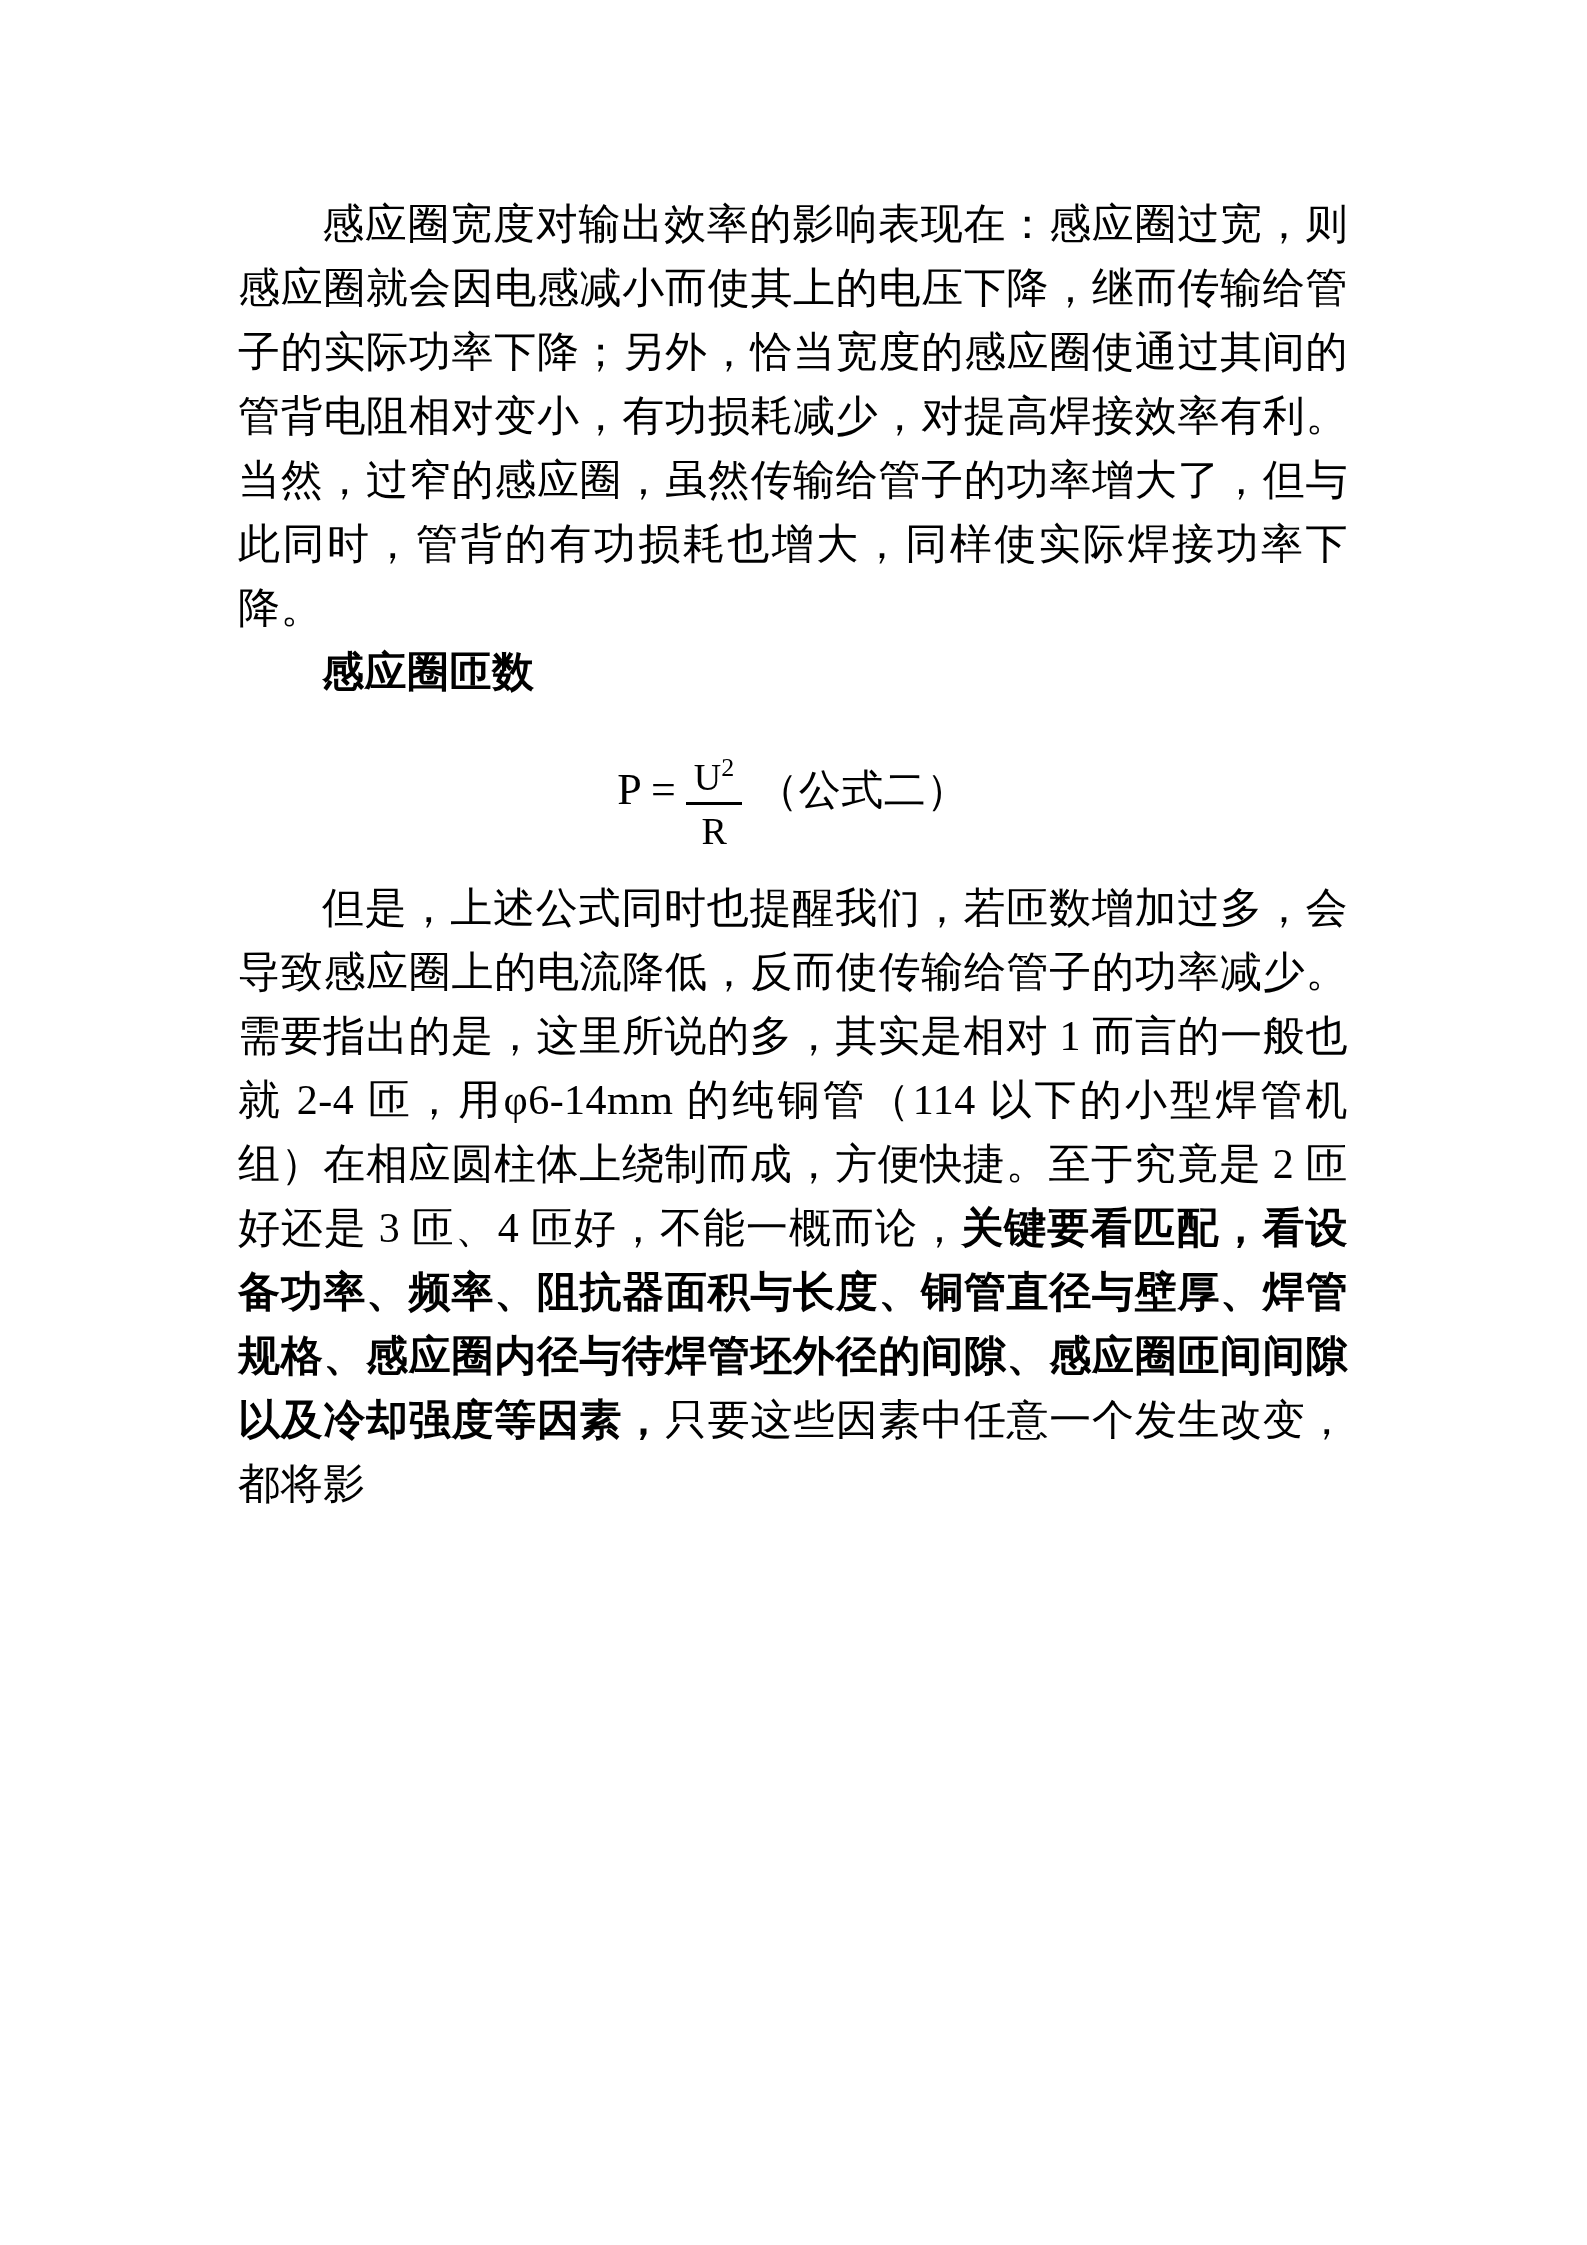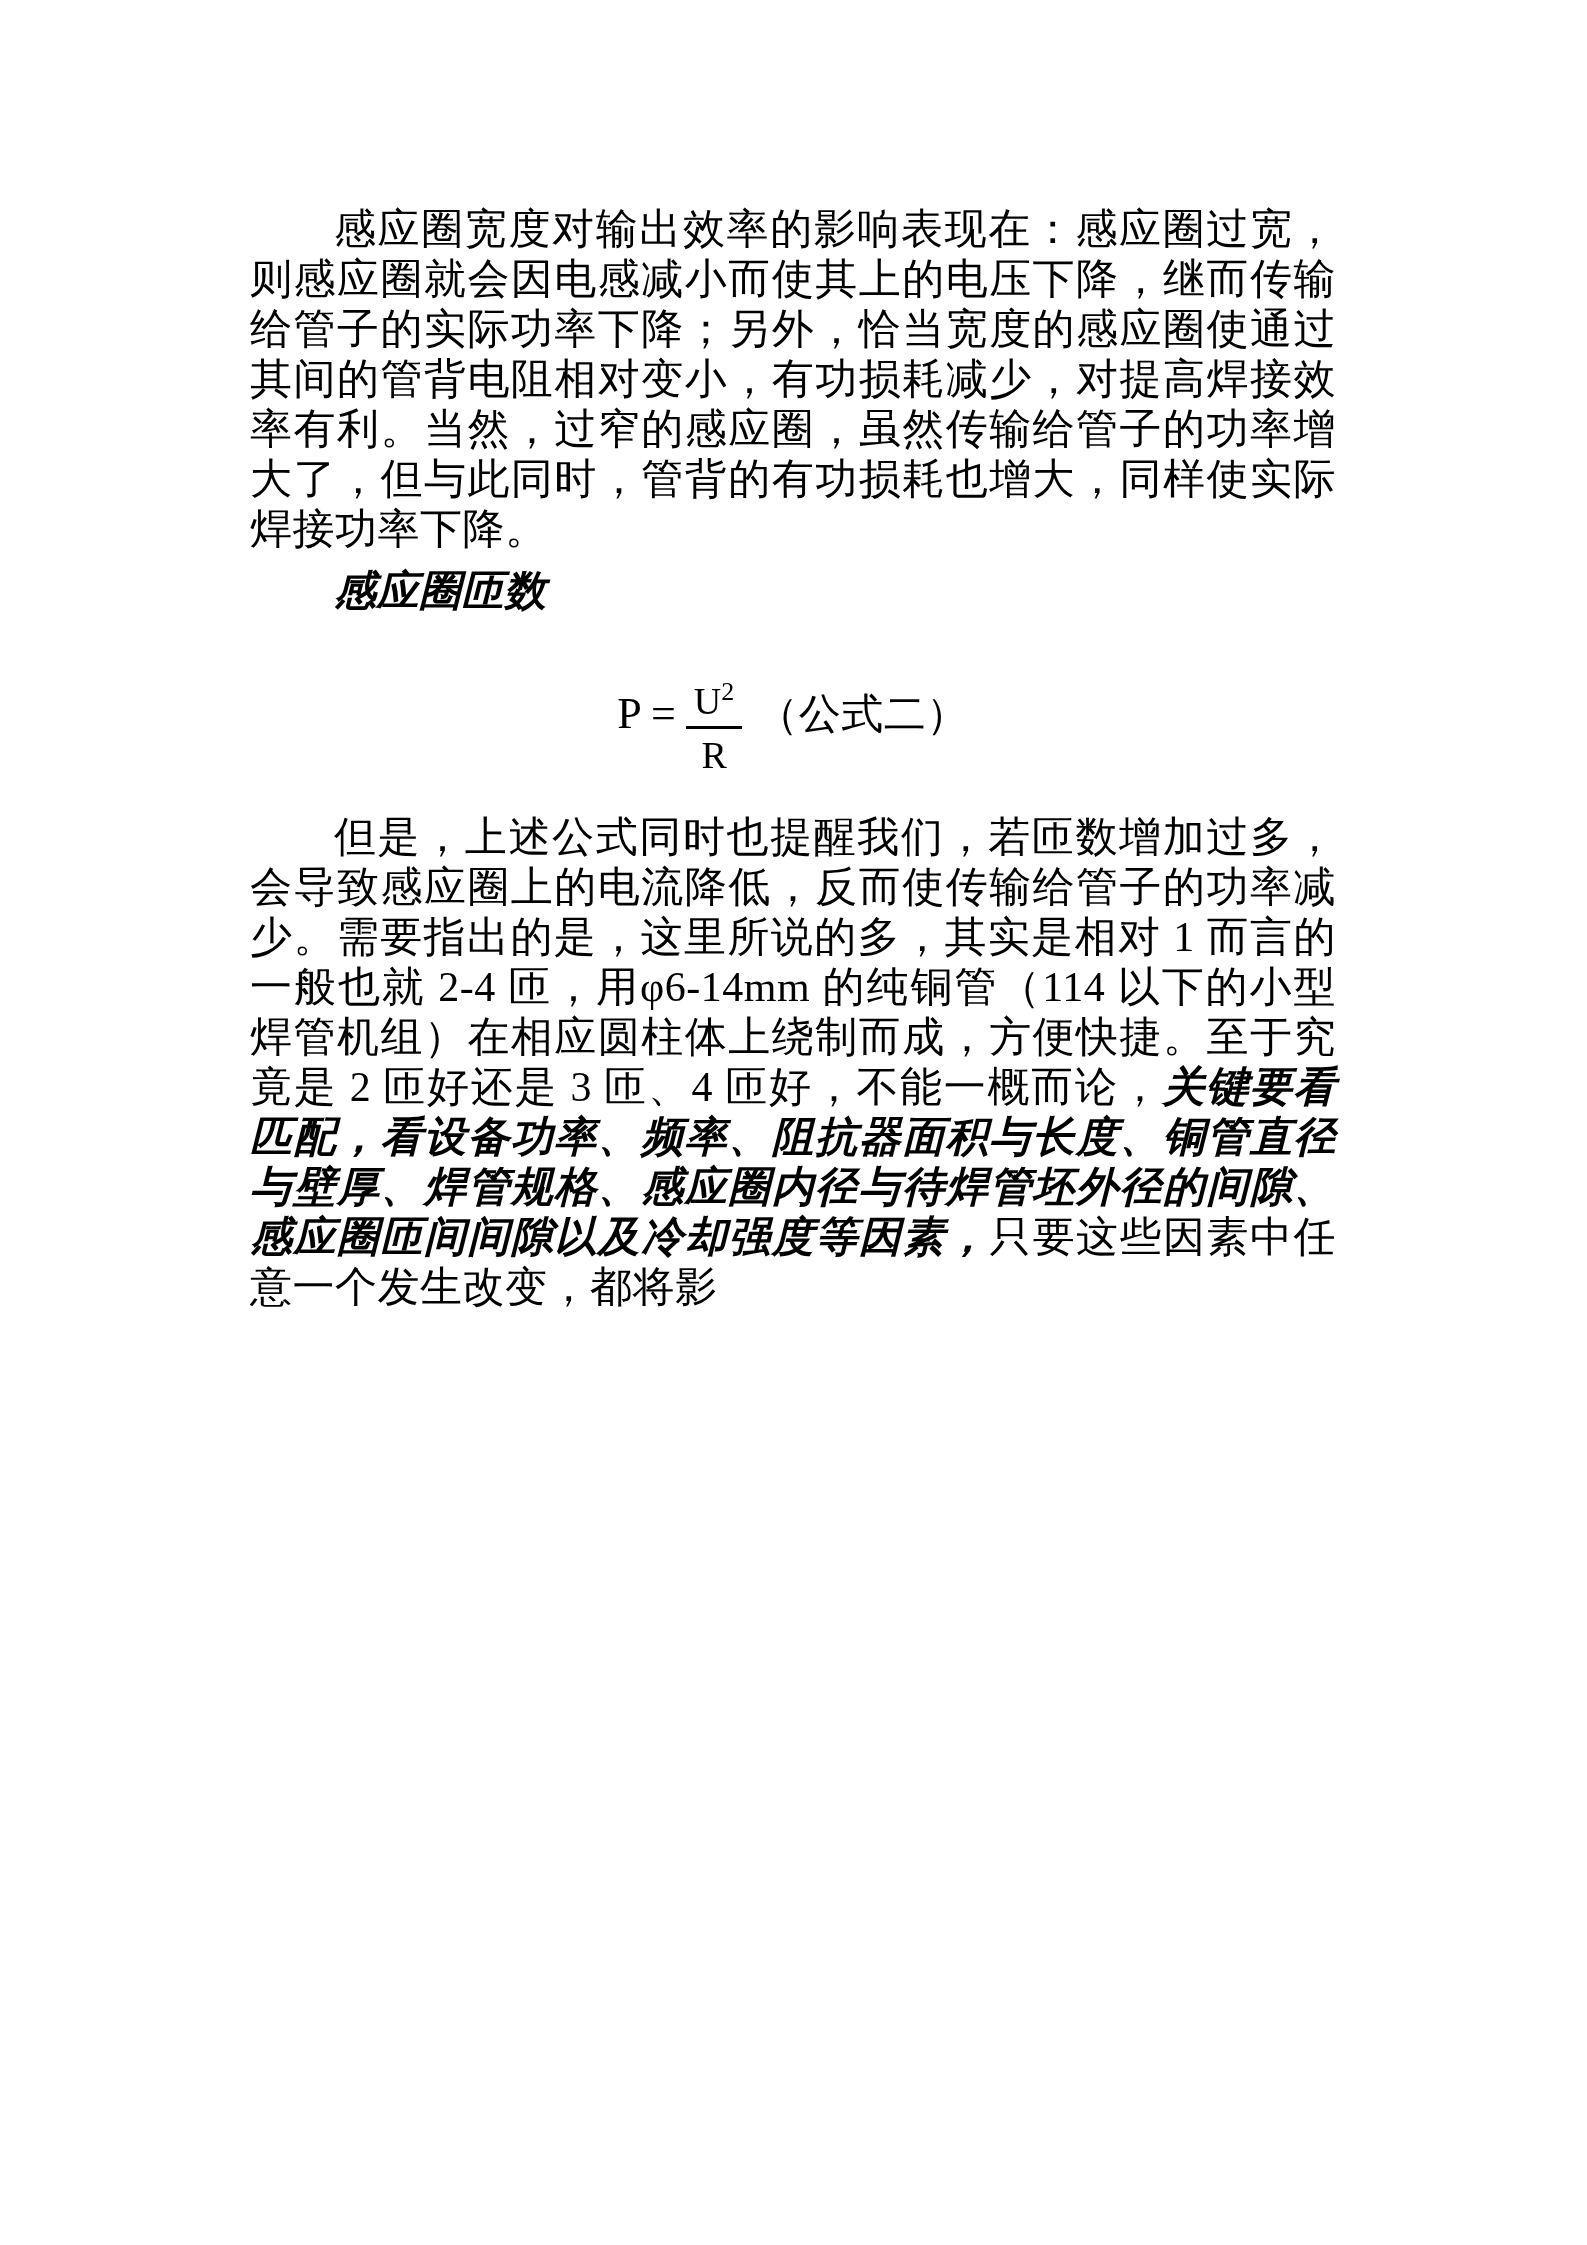--- a/index.html
+++ b/index.html
@@ -16,33 +16,32 @@
     font-family: "Liberation Serif", "DejaVu Serif", serif;
     color: #000000;
   }
   .content {
     position: absolute;
     left: 238px;
     top: 192px;
     width: 1110px;
   }
   .para {
-    margin: 12px;
+    margin: 0;
     font-size: 42px;
-    line-height: 50px;
+    line-height: 64px;
     text-align: justify;
     text-justify: inter-ideograph;
     letter-spacing: 0.5px;
   }
   .para.indent {
     text-indent: 84px;
   }
   .para .bold {
     font-weight: bold;
-    font-style: italic;
   }
   .para.heading {
     font-weight: bold;
     text-align: left;
   }
   
   .formula {
     height: 172px;
     display: flex;
     align-items: center;

